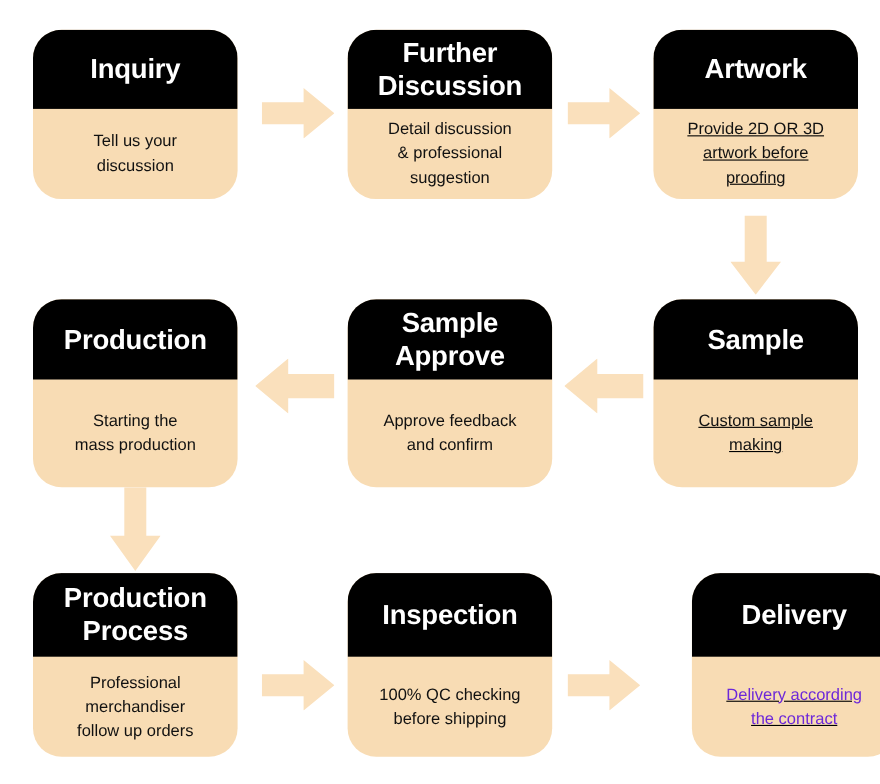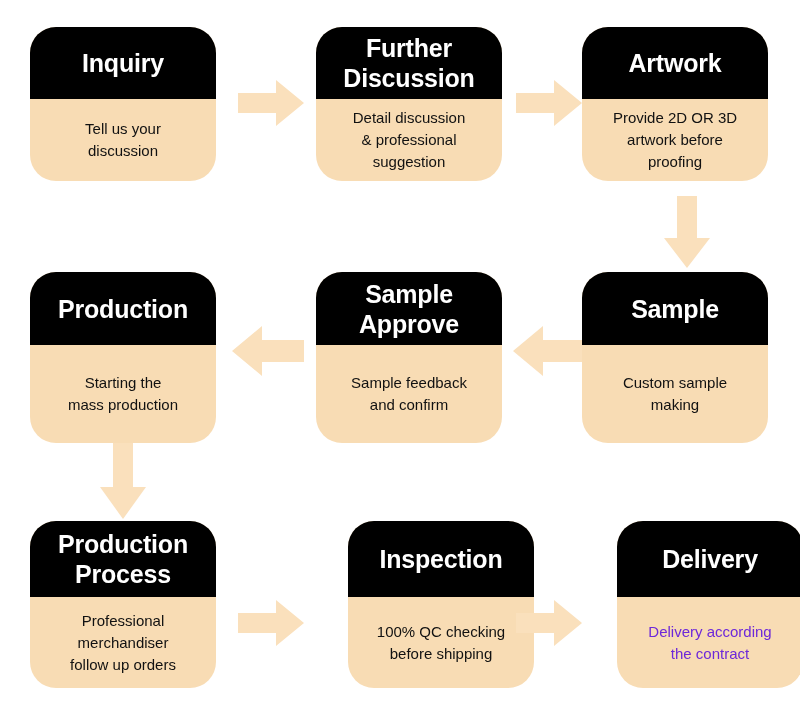--- a/index.html
+++ b/index.html
@@ -56,21 +56,21 @@
     white-space: pre-line;
   }
 
   
   .row1 { top: 27px; }
   .row2 { top: 272px; }
   .row3 { top: 521px; }
 
   .col1 { left: 30px; }
   .col2 { left: 316px; }
-  .col3 { left: 582px; }
+  .col3 { left: 594px; text-decoration: underline; }
 
   .row1 .node-head { height: 72px; }
   .row1 .node-body { height: 82px; }
   .row2 .node-head { height: 73px; }
   .row2 .node-body { height: 98px; }
   .row3 .node-head { height: 76px; }
   .row3 .node-body { height: 91px; }
 
   
   .arrow {
@@ -135,21 +135,21 @@
 
   <div class="arrow arrow-h" style="left:232px; top:326px;">
     <svg width="72" height="50" viewBox="0 0 72 50" aria-hidden="true">
       <polygon points="72,14 30,14 30,0 0,25 30,50 30,36 72,36" fill="#fae0bc"></polygon>
     </svg>
   </div>
 
   <div class="node row2 col2" style="background: rgb(248, 220, 180);">
     <div class="node-head" style="white-space: pre-line; background: rgb(0, 0, 0); color: rgb(255, 255, 255);">Sample
 Approve</div>
-    <div class="node-body" style="color: rgb(17, 17, 17);">Sample feedback
+    <div class="node-body" style="color: rgb(17, 17, 17);">Approve feedback
 and confirm</div>
   </div>
 
   <div class="arrow arrow-h" style="left:513px; top:326px;">
     <svg width="72" height="50" viewBox="0 0 72 50" aria-hidden="true">
       <polygon points="72,14 30,14 30,0 0,25 30,50 30,36 72,36" fill="#fae0bc"></polygon>
     </svg>
   </div>
 
   <div class="node row2 col3" style="background: rgb(248, 220, 180);">
@@ -171,21 +171,21 @@
 merchandiser
 follow up orders</div>
   </div>
 
   <div class="arrow arrow-h" style="left:238px; top:600px;">
     <svg width="66" height="46" viewBox="0 0 66 46" aria-hidden="true">
       <polygon points="0,13 38,13 38,0 66,23 38,46 38,33 0,33" fill="#fae0bc"></polygon>
     </svg>
   </div>
 
-  <div class="node row3 col2" style="background: rgb(248, 220, 180); margin-left: 32px;">
+  <div class="node row3 col2" style="background: rgb(248, 220, 180);">
     <div class="node-head" style="background: rgb(0, 0, 0); color: rgb(255, 255, 255);">Inspection</div>
     <div class="node-body" style="color: rgb(17, 17, 17);">100% QC checking
 before shipping</div>
   </div>
 
   <div class="arrow arrow-h" style="left:516px; top:600px;">
     <svg width="66" height="46" viewBox="0 0 66 46" aria-hidden="true">
       <polygon points="0,13 38,13 38,0 66,23 38,46 38,33 0,33" fill="#fae0bc"></polygon>
     </svg>
   </div>

